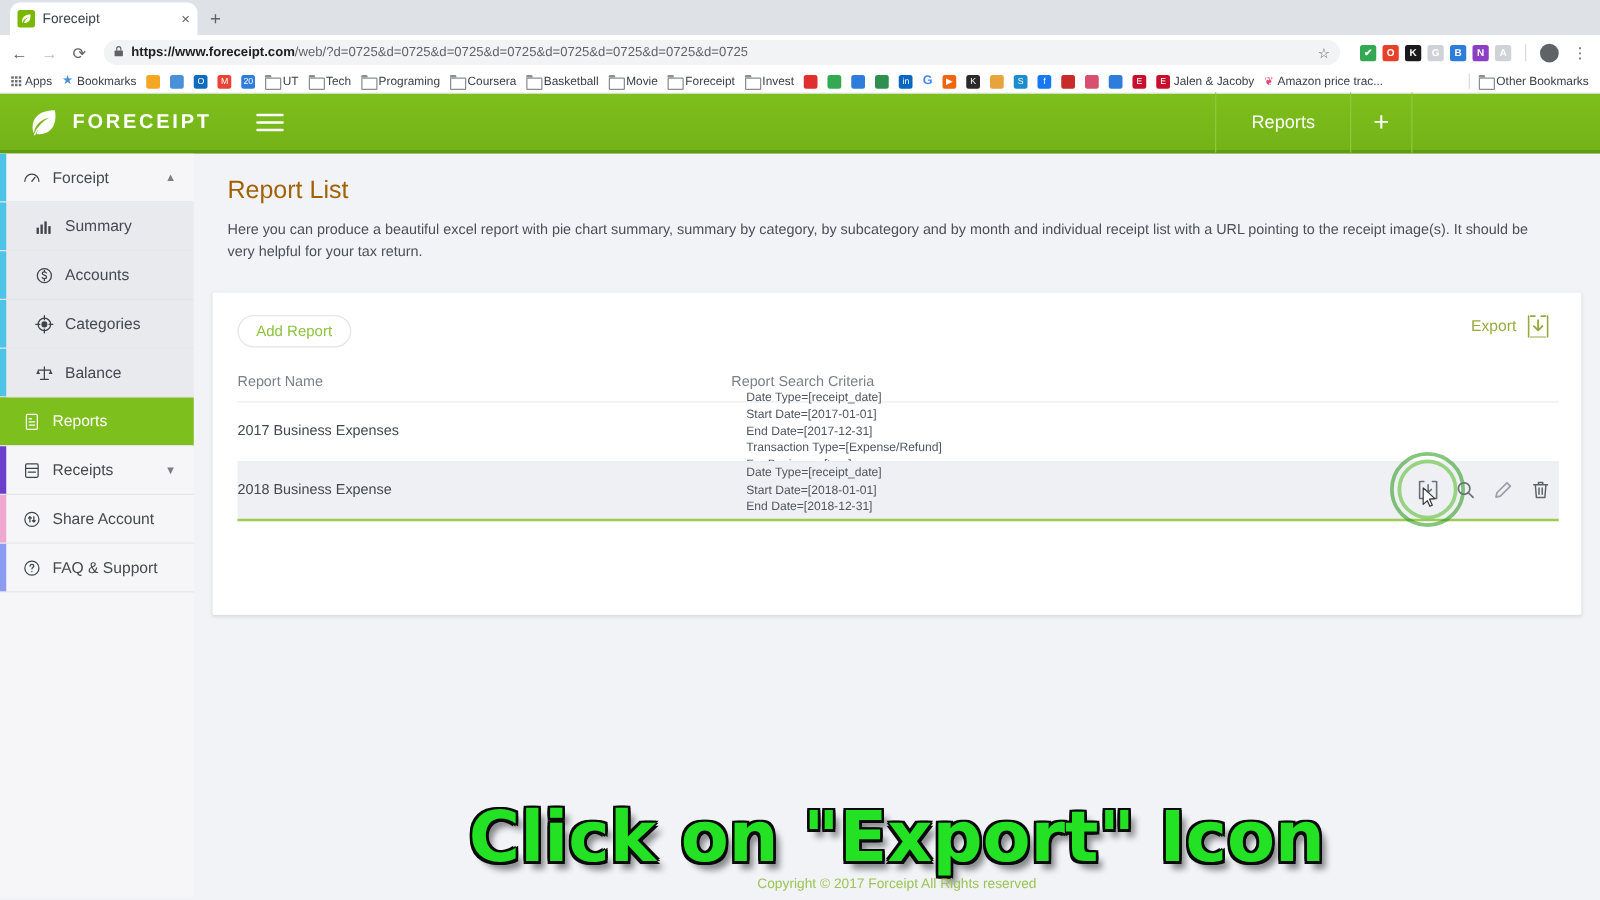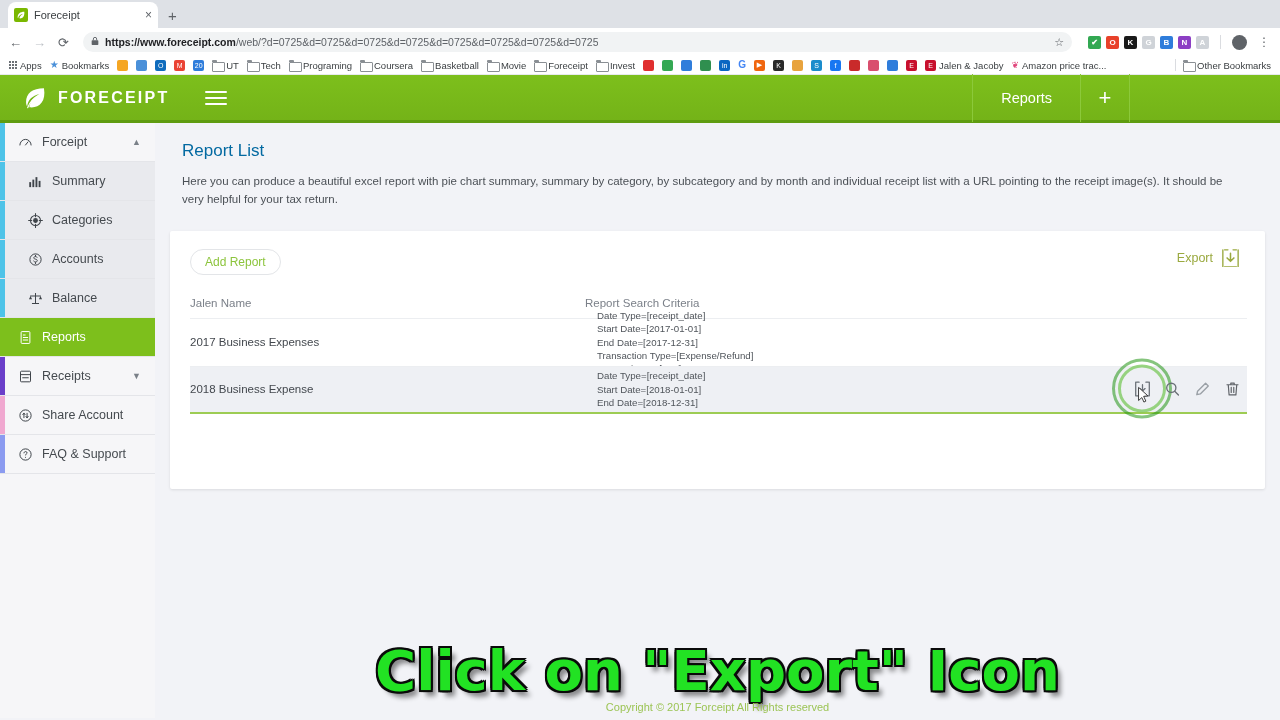--- a/index.html
+++ b/index.html
@@ -105,21 +105,21 @@
   .side-item.sub { background: #e9eaee; padding-left: 28px; }
   .side-item.active { background: #7dbf1c; color: #fff; }
   .side-item.active .ic svg { stroke: #fff; }
   .side-item .ic { width: 15px; height: 15px; display: flex; align-items: center; justify-content: center; flex: 0 0 auto; }
   .side-item .ic svg { width: 15px; height: 15px; }
   .side-label { flex: 1; }
   .chev { margin-right: 14px; font-size: 9px; color: #7a8088; }
 
   
   .content { flex: 1; background: #f2f3f7; padding: 0 10px; position: relative; overflow: hidden; }
-  .page-title { font-size: 17px; color: #0369a1; font-weight: 400; padding: 18px 0 0 17px; }
+  .page-title { font-size: 20px; color: #a16207; font-weight: 400; padding: 18px 0 0 17px; }
   .page-desc {
     font-size: 11.5px; color: #4b5056; line-height: 1.55;
     padding: 12px 20px 0 17px; max-width: 1098px;
   }
 
   .card {
     margin: 22px 5px 0 5px; background: #fff; height: 258px;
     border-radius: 2px; box-shadow: 0 1px 3px rgba(0,0,0,0.10);
     position: relative; padding: 18px 18px 0 20px;
   }
@@ -410,37 +410,37 @@
               <rect x="7" y="9" width="3" height="12"></rect>
               <rect x="12" y="5" width="3" height="16"></rect>
               <rect x="17" y="11" width="3" height="10"></rect>
             </svg>
           </span>
           <span class="side-label">Summary</span>
         </div>
         <div class="side-item sub">
           <span class="bar" style="background: rgb(78, 195, 232);"></span>
           <span class="ic">
+            <svg viewBox="0 0 24 24" fill="none" stroke="#3f444a" stroke-width="1.6">
+              <circle cx="12" cy="12" r="9"></circle>
+              <path d="M14.5 8.5c-.7-.9-1.6-1.2-2.6-1.2-1.5 0-2.6.8-2.6 2s1 1.7 2.6 2.1c1.8.5 2.9 1 2.9 2.4 0 1.3-1.2 2.1-2.8 2.1-1.2 0-2.2-.4-2.9-1.3M12 5.3v1.6M12 16.9v1.6" stroke-linecap="round"></path>
+            </svg>
+          </span>
+          <span class="side-label">Accounts</span>
+        </div>
+        <div class="side-item sub">
+          <span class="bar" style="background: rgb(78, 195, 232);"></span>
+          <span class="ic">
             <svg viewBox="0 0 24 24" fill="none" stroke="#3f444a" stroke-width="1.7">
               <circle cx="12" cy="12" r="8"></circle>
               <circle cx="12" cy="12" r="3" fill="#3f444a"></circle>
               <path d="M12 1v5M12 18v5M1 12h5M18 12h5" stroke-linecap="round"></path>
             </svg>
           </span>
           <span class="side-label">Categories</span>
-        </div>
-        <div class="side-item sub">
-          <span class="bar" style="background: rgb(78, 195, 232);"></span>
-          <span class="ic">
-            <svg viewBox="0 0 24 24" fill="none" stroke="#3f444a" stroke-width="1.6">
-              <circle cx="12" cy="12" r="9"></circle>
-              <path d="M14.5 8.5c-.7-.9-1.6-1.2-2.6-1.2-1.5 0-2.6.8-2.6 2s1 1.7 2.6 2.1c1.8.5 2.9 1 2.9 2.4 0 1.3-1.2 2.1-2.8 2.1-1.2 0-2.2-.4-2.9-1.3M12 5.3v1.6M12 16.9v1.6" stroke-linecap="round"></path>
-            </svg>
-          </span>
-          <span class="side-label">Accounts</span>
         </div>
         <div class="side-item sub">
           <span class="bar" style="background: rgb(78, 195, 232);"></span>
           <span class="ic">
             <svg viewBox="0 0 24 24" fill="none" stroke="#3f444a" stroke-width="1.6">
               <path d="M12 4v16M4 8h16M12 4h0" stroke-linecap="round"></path>
               <path d="M4 8l-2.5 5h5L4 8zM20 8l-2.5 5h5L20 8z" fill="#3f444a" stroke="none"></path>
               <path d="M7 20h10" stroke-linecap="round"></path>
             </svg>
           </span>
@@ -504,21 +504,21 @@
               <svg viewBox="0 0 20 22">
                   <path d="M3 1h4M13 1h4M3 21h14M1 1v20M19 1v20" stroke="#9aa93f" stroke-width="1.6" fill="none" stroke-linecap="round"></path>
                   <path d="M10 5v9M6 10.5l4 4 4-4" stroke="#9aa93f" stroke-width="1.8" fill="none" stroke-linecap="round" stroke-linejoin="round"></path>
                 </svg>
             </span>
           </div>
         </div>
 
         <div class="table">
           <div class="thead">
-            <div class="th-name">Jalen Name</div>
+            <div class="th-name">Report Name</div>
             <div class="th-crit">Report Search Criteria</div>
           </div>
           <div id="rows">
               <div class="row r1">
                 <div class="cell-name">2017 Business Expenses</div>
                 <div class="cell-crit">
                   <div class="crit-line">Date Type=[receipt_date]</div>
                   <div class="crit-line">Start Date=[2017-01-01]</div>
                   <div class="crit-line">End Date=[2017-12-31]</div>
                   <div class="crit-line">Transaction Type=[Expense/Refund]</div>

